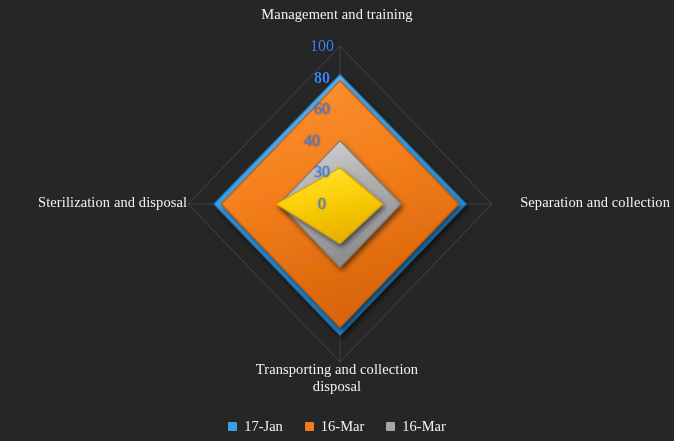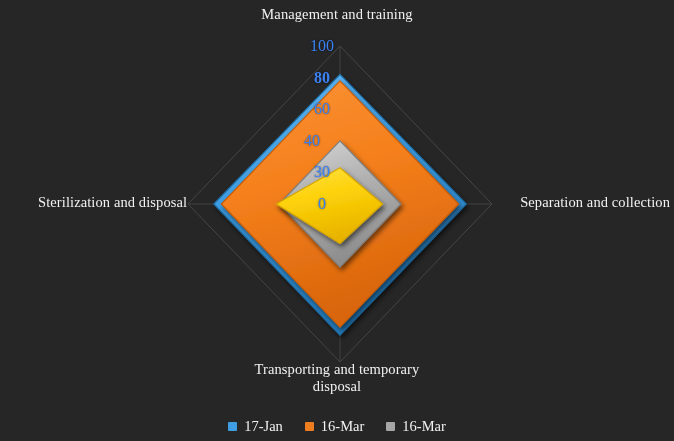--- a/index.html
+++ b/index.html
@@ -114,21 +114,21 @@
       </g>
   </svg>
 
   <div class="axis-label" id="label-top">Management and training</div>
 
   <div class="axis-label" id="label-right">Separation and collection</div>
 
   <div class="axis-label" id="label-left">Sterilization and disposal</div>
 
   <div class="axis-label" id="label-bottom">
-    <span>Transporting and temporary</span><br>
+    <span>Transporting and collection</span><br>
     <span>disposal</span>
   </div>
 
   <div id="tick-layer">
       <div class="tick" style="left: 322px; top: 46px;">100</div>
       <div class="tick" style="left: 322px; top: 77.6px; font-weight: bold;">80</div>
       <div class="tick" style="left: 322px; top: 109px;">60</div>
       <div class="tick" style="left: 312px; top: 140.8px;">40</div>
       <div class="tick" style="left: 322px; top: 172.4px;">30</div>
       <div class="tick" style="left: 322px; top: 204px;">0</div>

